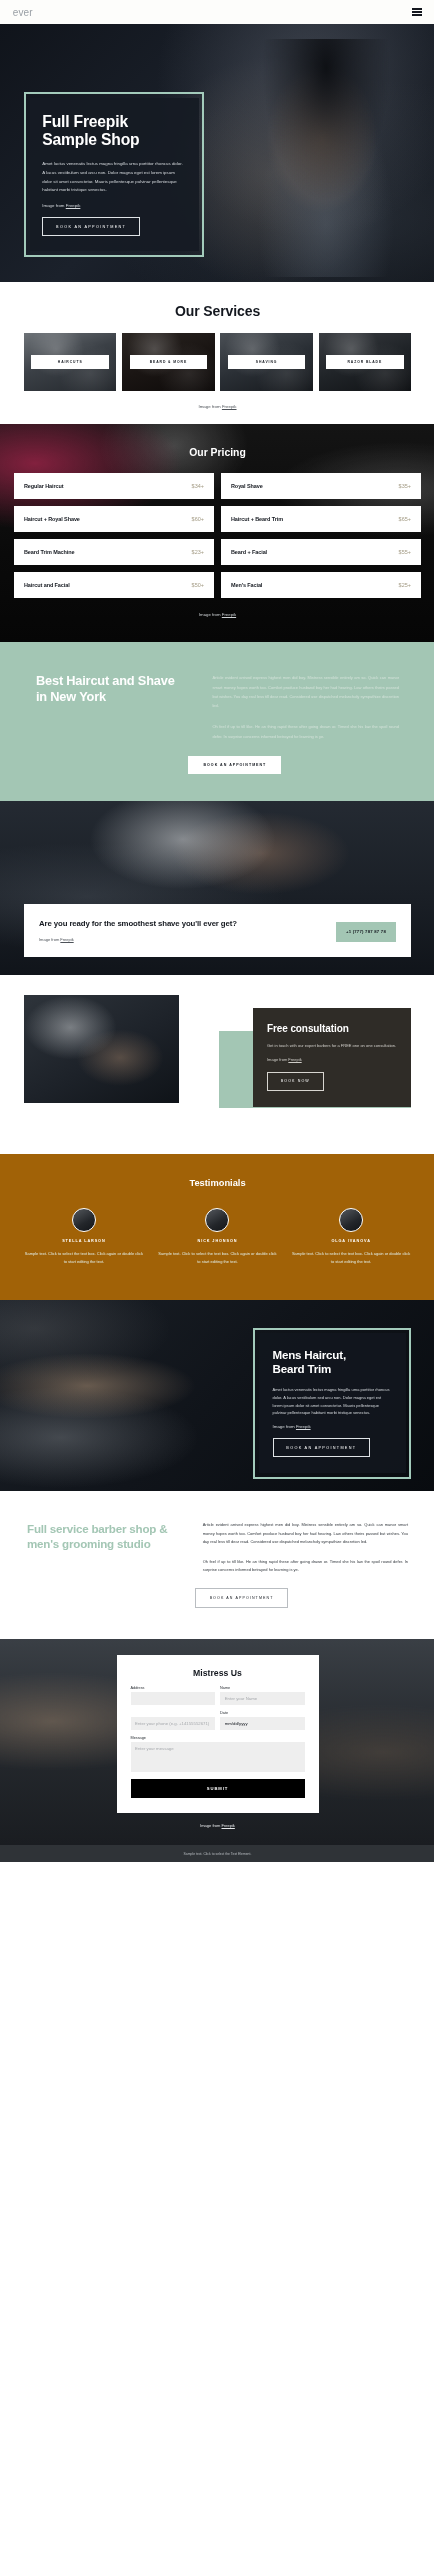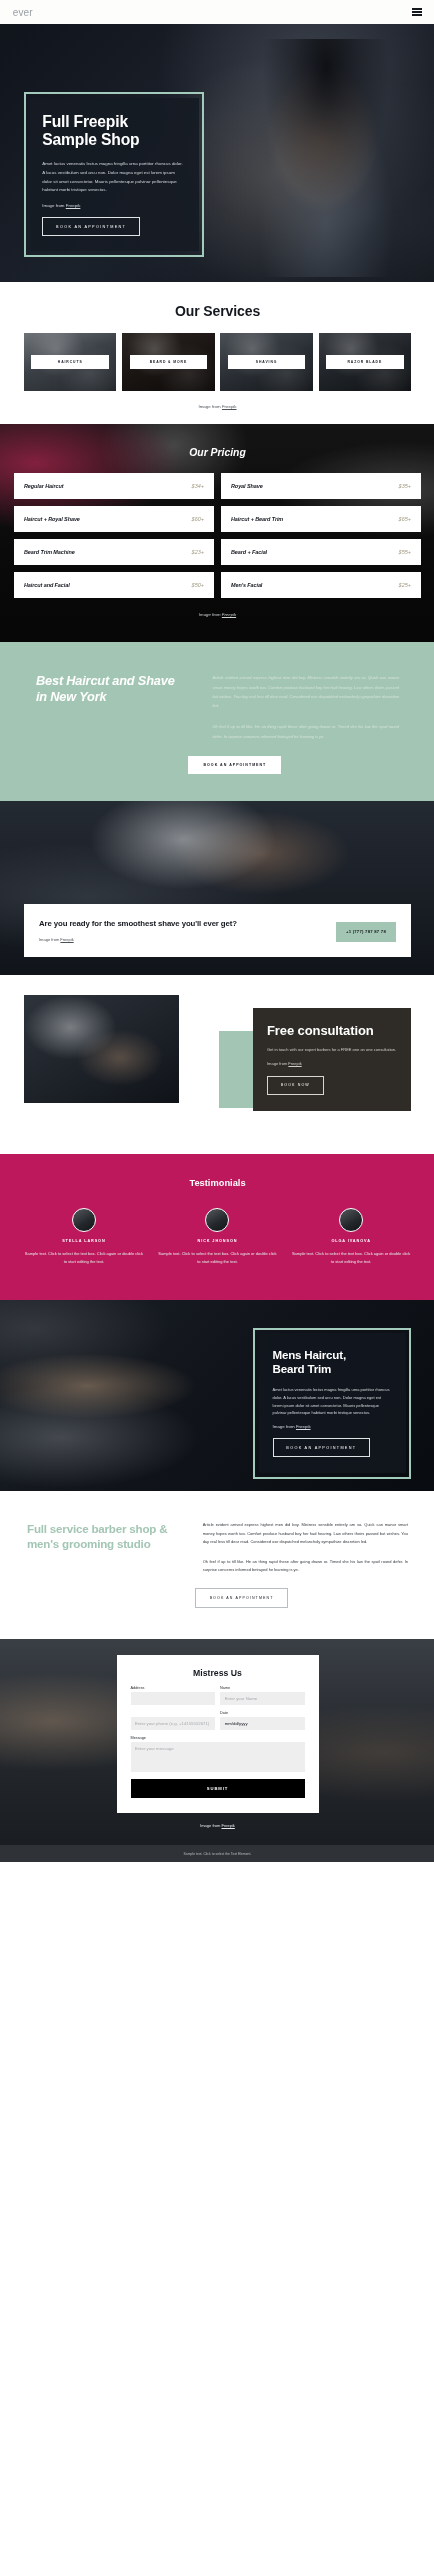--- a/index.html
+++ b/index.html
@@ -96,21 +96,20 @@
     font-size: 3.4px; font-weight: 700; letter-spacing: 0.9px;
     padding: 5.2px 0; width: 84%; text-align: center;
   }
   .svc-credit { text-align: center; font-size: 4.4px; color: #4d5258; margin-top: 12.8px; }
   .svc-credit .lnk { text-decoration: underline; }
 
   
   .pricing {
     position: relative; padding: 23px 0 25.5px; overflow: hidden;
     background: #4d7c0f;
-    font-style: italic;
   }
   .pricing-bg { position: absolute; inset: 0; }
   .pricing-bg::before{
     content:""; position:absolute; inset:0;
     background:
       radial-gradient(ellipse at 8% 18%, rgba(150,35,70,.85) 0%, rgba(10,10,10,0) 26%),
       radial-gradient(ellipse at 40% 10%, rgba(190,190,190,.30) 0%, rgba(10,10,10,0) 20%),
       radial-gradient(ellipse at 92% 30%, rgba(160,160,160,.30) 0%, rgba(10,10,10,0) 22%),
       linear-gradient(180deg,#141414 0%,#0a0a0a 60%,#060606 100%);
   }
@@ -124,21 +123,21 @@
     background: #fff; display: flex; align-items: center; justify-content: space-between;
     padding: 10px 10px; 
   }
   .price-name { font-size: 5.5px; font-weight: 700; color: #14181f; letter-spacing: -0.1px; }
   .price-val { font-size: 5.5px; font-weight: 500; color: #a39b84; }
   .pricing-credit { position: relative; z-index: 2; text-align: center; font-size: 4.3px; color: #cfd3d6; margin-top: 14px; }
   .pricing-credit .lnk { text-decoration: underline; }
 
   
   .green-sec { background: #a3c6b4; padding: 31px 0 27px; }
-  .green-grid { display: flex; gap: 24px; padding: 0 36px; font-style: italic; }
+  .green-grid { display: flex; gap: 24px; padding: 0 36px; }
   .green-left { width: 42%; }
   .green-h {
     font-size: 12.8px; line-height: 1.26; font-weight: 700; color: #fff; letter-spacing: -0.2px;
   }
   .green-right { flex: 1; }
   .green-p {
     font-size: 4px; line-height: 2.35; color: #d3e2d9; text-align: justify;
   }
   .green-p + .green-p { margin-top: 11.6px; }
   .btn-light {
@@ -183,31 +182,31 @@
     position: absolute; left: 24px; top: 0; width: 155px; height: 108px;
     background:
       radial-gradient(ellipse at 30% 30%, rgba(225,228,230,.45) 0%, rgba(28,32,38,0) 30%),
       radial-gradient(ellipse at 62% 58%, rgba(160,130,105,.45) 0%, rgba(28,32,38,0) 32%),
       linear-gradient(150deg,#2e343b 0%,#1d2229 55%,#0f1318 100%);
   }
   .consult-card {
     position: absolute; right: 24px; top: 12.8px; width: 158px;
     background: #2f2c27; padding: 15px 14px 16px;
   }
-  .consult-h { font-size: 13px; font-weight: 700; color: #fff; margin-bottom: 8px; letter-spacing: -0.1px; }
+  .consult-h { font-size: 10px; font-weight: 700; color: #fff; margin-bottom: 8px; letter-spacing: -0.1px; }
   .consult-p { font-size: 4px; line-height: 1.9; color: #cfcdc8; margin-bottom: 7px; }
   .consult-credit { font-size: 4px; color: #cfcdc8; margin-bottom: 10.4px; }
   .consult-credit .lnk { text-decoration: underline; }
   .btn-outline-light {
     display:inline-block; border: 0.8px solid #d8d6d1; color: #fff; background: transparent;
     font-size: 3.6px; letter-spacing: 1.1px; font-weight: 500; padding: 6.4px 12.8px; cursor: pointer;
   }
 
   
-  .testi-sec { background: #be185d; padding: 24px 0 34px; }
+  .testi-sec { background: #a16207; padding: 24px 0 34px; }
   .testi-title { text-align: center; font-size: 9.3px; font-weight: 700; color: #fff; margin-bottom: 20px; }
   .testi-grid { display: flex; padding: 0 20px; gap: 5.8px; }
   .testi { flex: 1; text-align: center; }
   .avatar {
     width: 24px; height: 24px; border-radius: 50%;
     margin: 0 auto 7px; border: 1.7px solid #fff; overflow: hidden;
     background: linear-gradient(150deg,#55595e 0%,#23262a 60%,#131518 100%);
   }
   .testi-name { font-size: 3.8px; font-weight: 700; letter-spacing: 0.9px; color: #fff; margin-bottom: 7.5px; }
   .testi-text { font-size: 4px; line-height: 1.95; color: #e2eee7; padding: 0 4.6px; }

